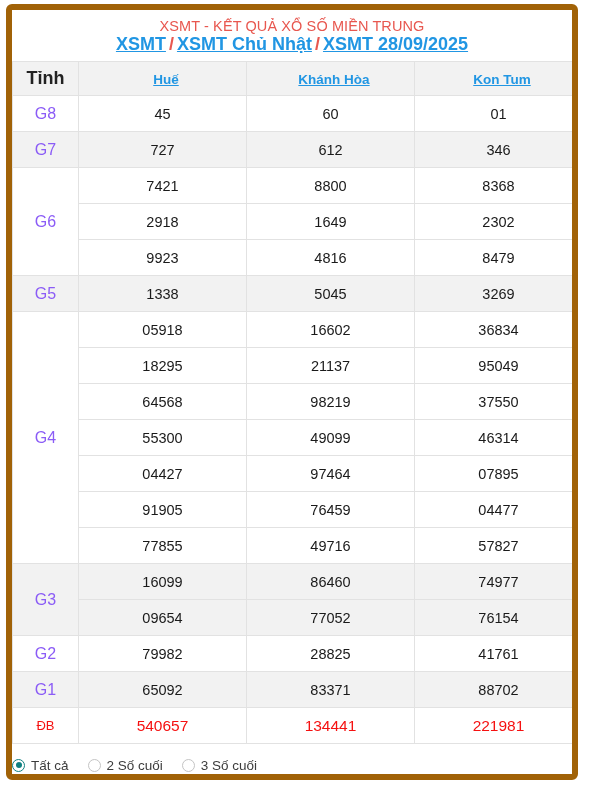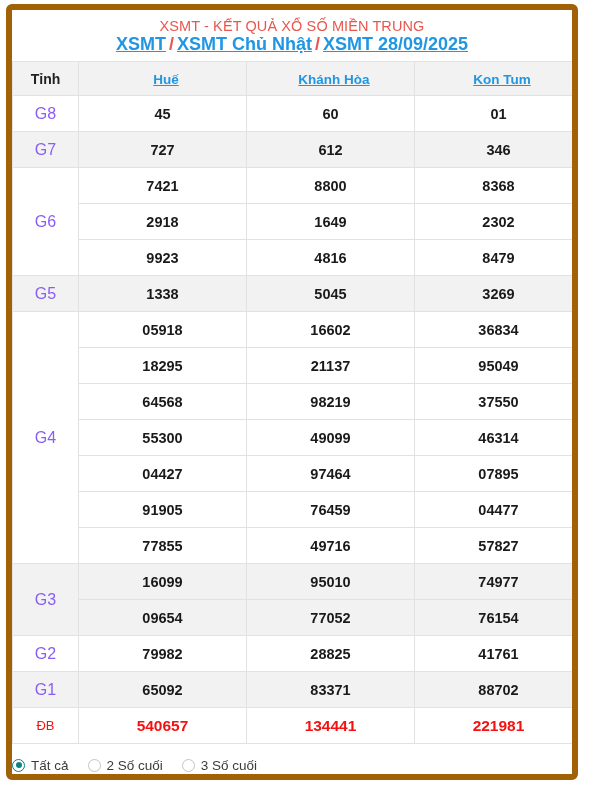--- a/index.html
+++ b/index.html
@@ -70,41 +70,41 @@
   }
   table.kq th {
     height: 33px;
     background: #f2f2f2;
   }
   col.c-tinh { width: 66px; }
   col.c-prov { width: 168px; }
 
   .th-tinh {
     color: #222222;
-    font-size: 14px;
+    font-size: 18px;
     font-weight: bold;
   }
   .th-prov a {
     color: #2196e3;
     font-size: 13.5px;
     font-weight: bold;
     text-decoration: underline;
     margin-left: 7px;
   }
 
   .g-label {
     color: #8b5cf6;
     font-size: 16px;
     font-weight: normal;
     background: inherit;
   }
   .num {
     color: #1a1a1a;
     font-size: 14.5px;
-    font-weight: bold;
+    font-weight: normal;
   }
 
   tr.r {
     height: 36px;
   }
   tr.band-gray > td { background: #f2f2f2; }
   tr.band-white > td { background: #ffffff; }
   td.lab-gray { background: #f2f2f2; }
   td.lab-white { background: #ffffff; }
 
@@ -251,21 +251,21 @@
           <td class="num">04477</td>
         </tr>
         <tr class="r band-white">
           <td class="num">77855</td>
           <td class="num">49716</td>
           <td class="num">57827</td>
         </tr>
         <tr class="r band-gray">
           <td class="g-label lab-gray" rowspan="2">G3</td>
           <td class="num">16099</td>
-          <td class="num">95010</td>
+          <td class="num">86460</td>
           <td class="num">74977</td>
         </tr>
         <tr class="r band-gray">
           <td class="num">09654</td>
           <td class="num">77052</td>
           <td class="num">76154</td>
         </tr>
         <tr class="r band-white">
           <td class="g-label lab-white" rowspan="1">G2</td>
           <td class="num">79982</td>

